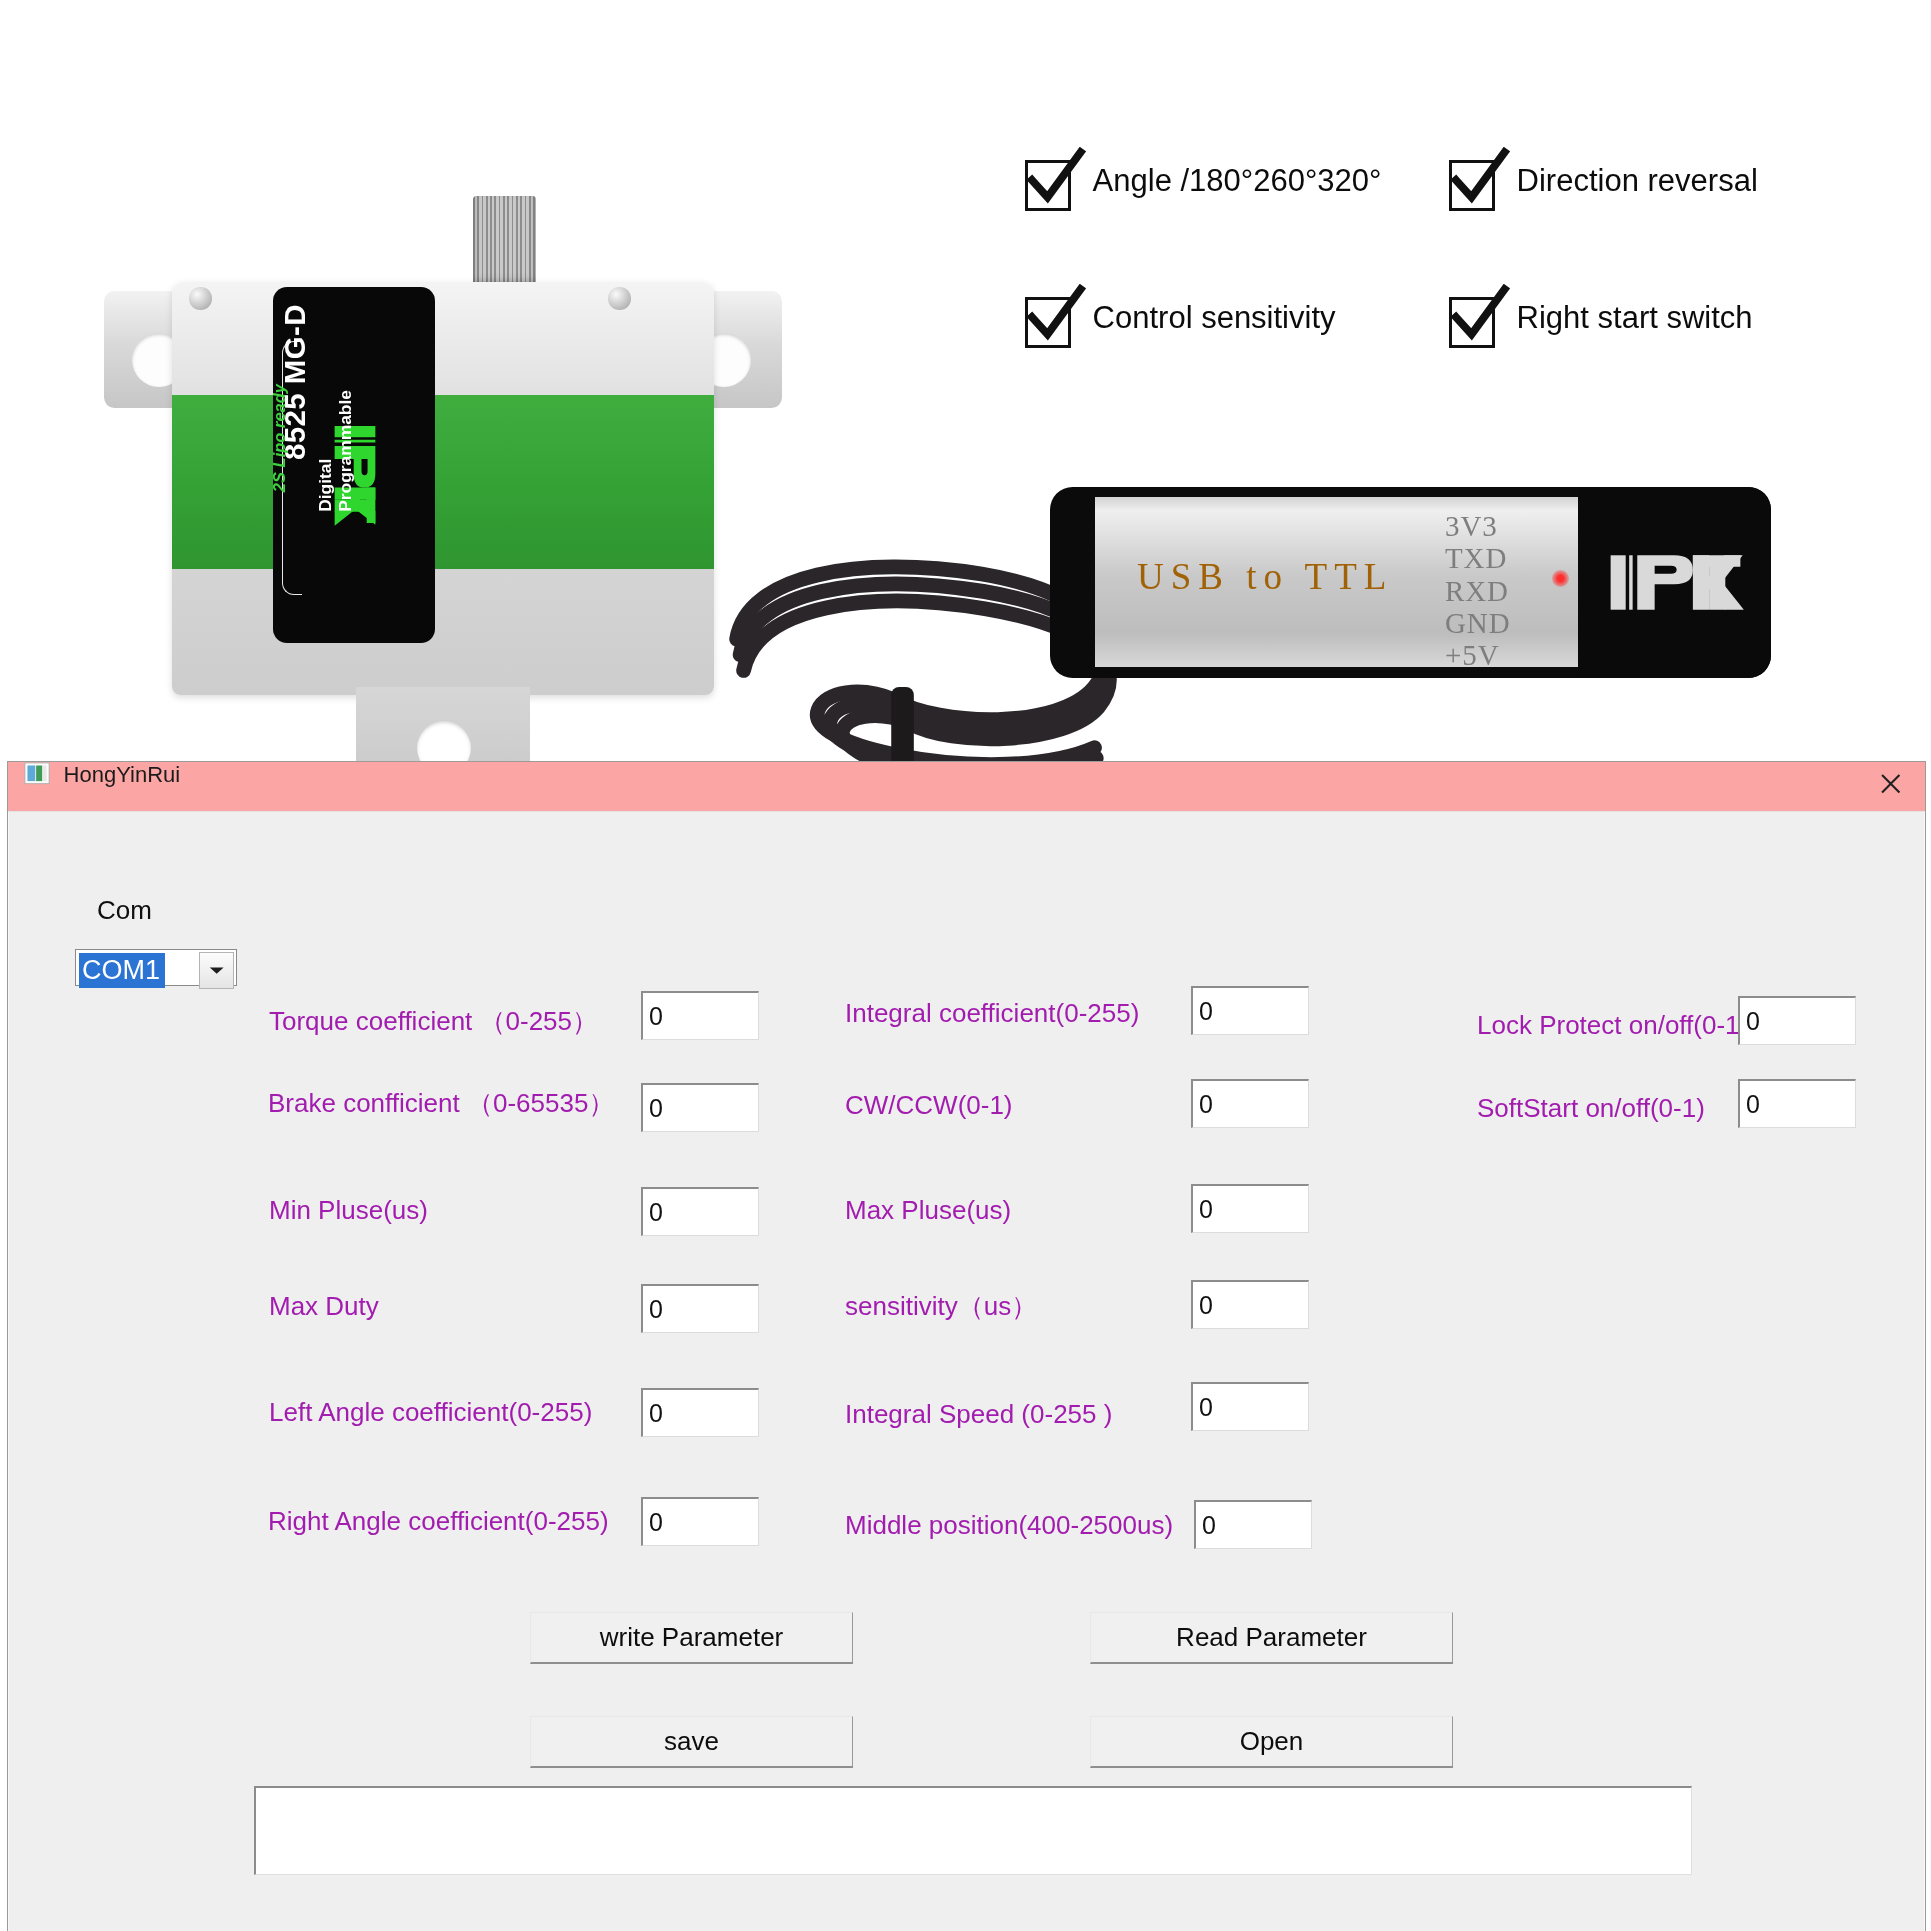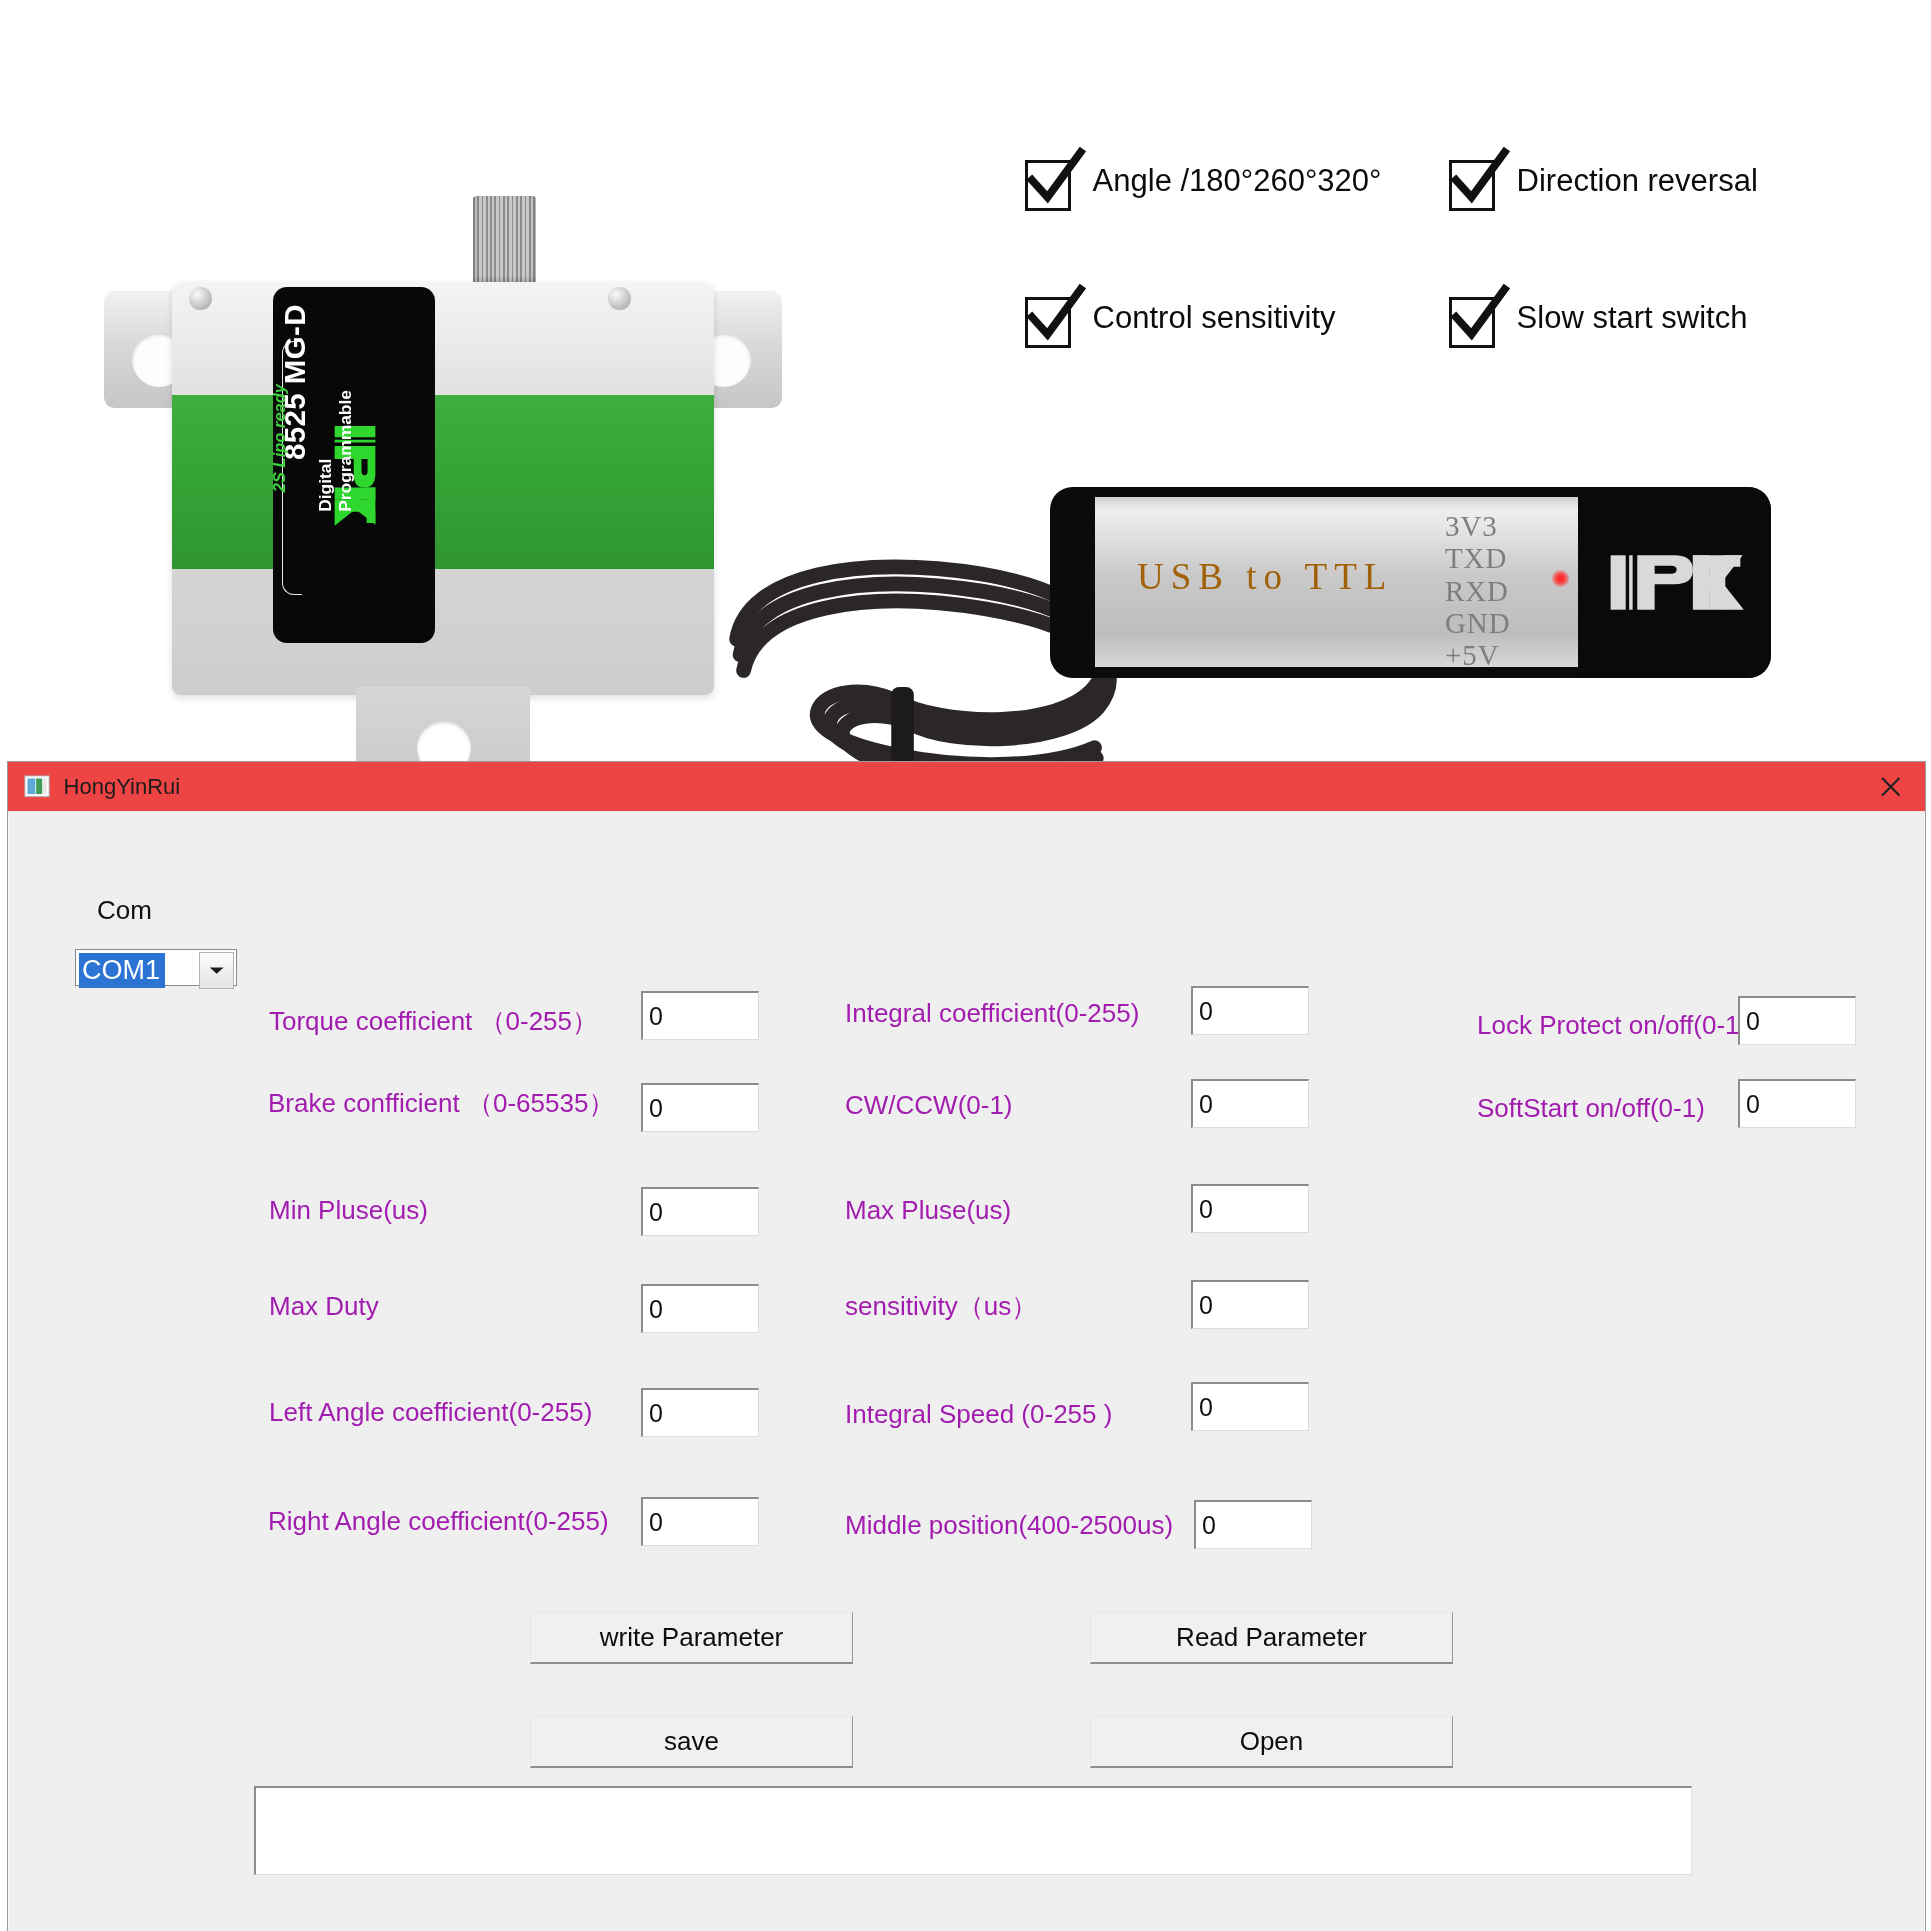--- a/index.html
+++ b/index.html
@@ -122,22 +122,22 @@
   
   #cable{position:absolute;left:721px;top:539px;width:608px;height:348px;}
 
   
   #app-window{
     position:absolute;left:7px;top:761px;width:1917px;height:1170px;
     background:#efefef;border:0.9px solid #9b9b9b;
     box-shadow:0 0 0 0.9px rgba(255,255,255,.6) inset;
   }
   #titlebar{
-    height:50px;background:#ef4444;border-bottom:0.9px solid #e4e4e4;
-    display:flex;align-items:center;padding:0 7px 0 15.6px;box-sizing:border-box;
+    height:50px;background:#fca5a5;border-bottom:0.9px solid #e4e4e4;
+    display:flex;padding:0 7px 0 15.6px;box-sizing:border-box;
   }
   #title-icon{width:26px;height:22.6px;flex:0 0 auto;margin-right:14px;}
   #title-text{font-size:22px;color:#1b1b1b;flex:1;}
   #close-btn{
     width:54px;height:43px;display:flex;align-items:center;justify-content:center;
     cursor:pointer;
   }
   #close-btn svg{display:block;}
 
   #client{position:relative;width:100%;height:1118px;}
@@ -251,21 +251,21 @@
         </span>
         <span class="feature-label">Control sensitivity</span>
       </div>
       <div class="feature f-right">
         <span class="chk">
           <span class="box"></span>
           <svg width="63" height="66" viewBox="0 0 72 76">
               <path d="M10 38 L28 58 L66 6" stroke="#111" stroke-width="9" fill="none" stroke-linecap="square"></path>
             </svg>
         </span>
-        <span class="feature-label">Slow start switch</span>
+        <span class="feature-label">Right start switch</span>
       </div>
     </div>
   </div>
 
   <svg id="cable" viewBox="0 0 700 400">
     <g fill="none" stroke="#2a2629" stroke-linecap="round">
       <path d="M18 115 C30 40 160 18 300 40 C430 62 470 120 430 170 C390 220 250 215 200 185" stroke-width="17"></path>
       <path d="M22 133 C36 58 165 38 302 60 C432 82 470 135 432 182 C394 228 258 228 208 198" stroke-width="17"></path>
       <path d="M26 151 C42 76 170 58 304 80 C434 102 470 150 434 194 C398 236 266 240 216 211" stroke-width="17"></path>
       <path d="M200 185 C160 168 120 176 112 196 C104 216 140 236 200 248 C290 266 380 262 430 240" stroke-width="17"></path>

